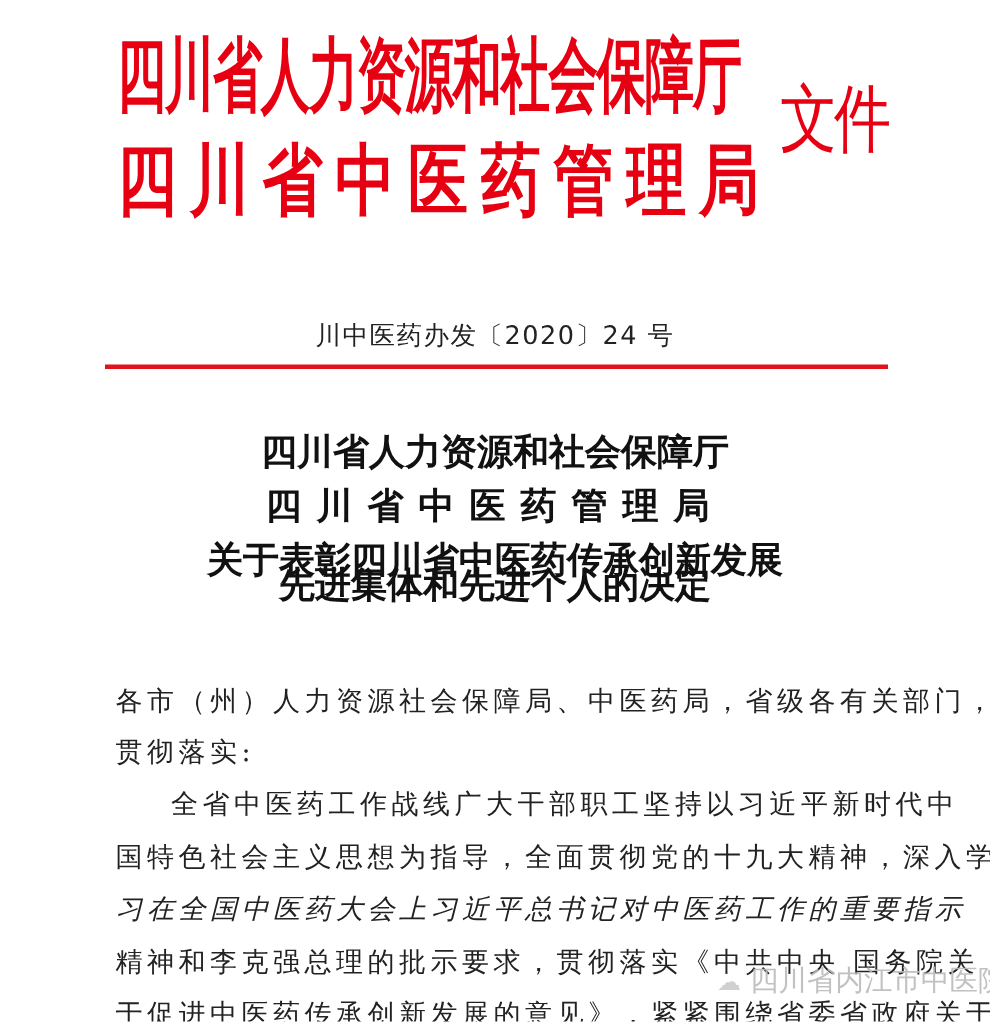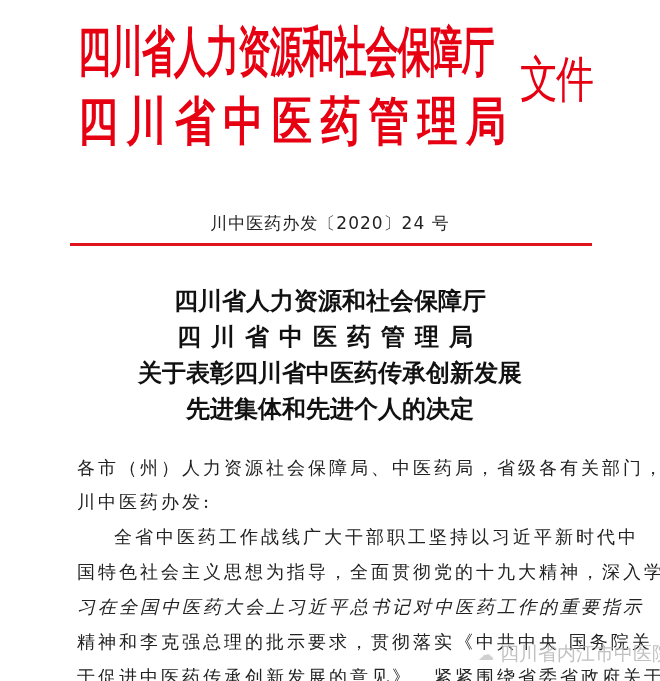--- a/index.html
+++ b/index.html
@@ -43,24 +43,24 @@
 
 <div class="abs hdr wenjian" style="font-weight:normal;">文件</div>
 
 <div class="abs docno">川中医药办发〔2020〕24 号</div>
 
 <div class="abs rule"></div>
 
 <div class="abs title" style="top:283px;">四川省人力资源和社会保障厅</div>
 <div class="abs title spaced" style="top:319px;">四川省中医药管理局</div>
 <div class="abs title" style="top:355px;">关于表彰四川省中医药传承创新发展</div>
-<div class="abs title" style="top:391px;font-family:Liberation Serif, serif;">先进集体和先进个人的决定</div>
+<div class="abs title" style="top:373px;font-family:Liberation Serif, serif;">先进集体和先进个人的决定</div>
 
 <div class="abs body-line" style="top:451px;">各市（州）人力资源社会保障局、中医药局，省级各有关部门，</div>
-<div class="abs body-line" style="top:485px;">川中医药办发:</div>
+<div class="abs body-line" style="top:485px;">贯彻落实:</div>
 <div class="abs body-line indent" style="top:520px;text-align:right;">全省中医药工作战线广大干部职工坚持以习近平新时代中</div>
 <div class="abs body-line" style="top:555px;">国特色社会主义思想为指导，全面贯彻党的十九大精神，深入学</div>
 <div class="abs body-line" style="top:590px;font-style:italic;">习在全国中医药大会上习近平总书记对中医药工作的重要指示</div>
 <div class="abs body-line" style="top:625px;">精神和李克强总理的批示要求，贯彻落实《中共中央 国务院关</div>
 <div class="abs body-line" style="top:660px;">于促进中医药传承创新发展的意见》，紧紧围绕省委省政府关于</div>
 
 <div class="abs watermark">
   <span class="icon">☁</span><span>四川省内江市中医院</span>
 </div>
 

